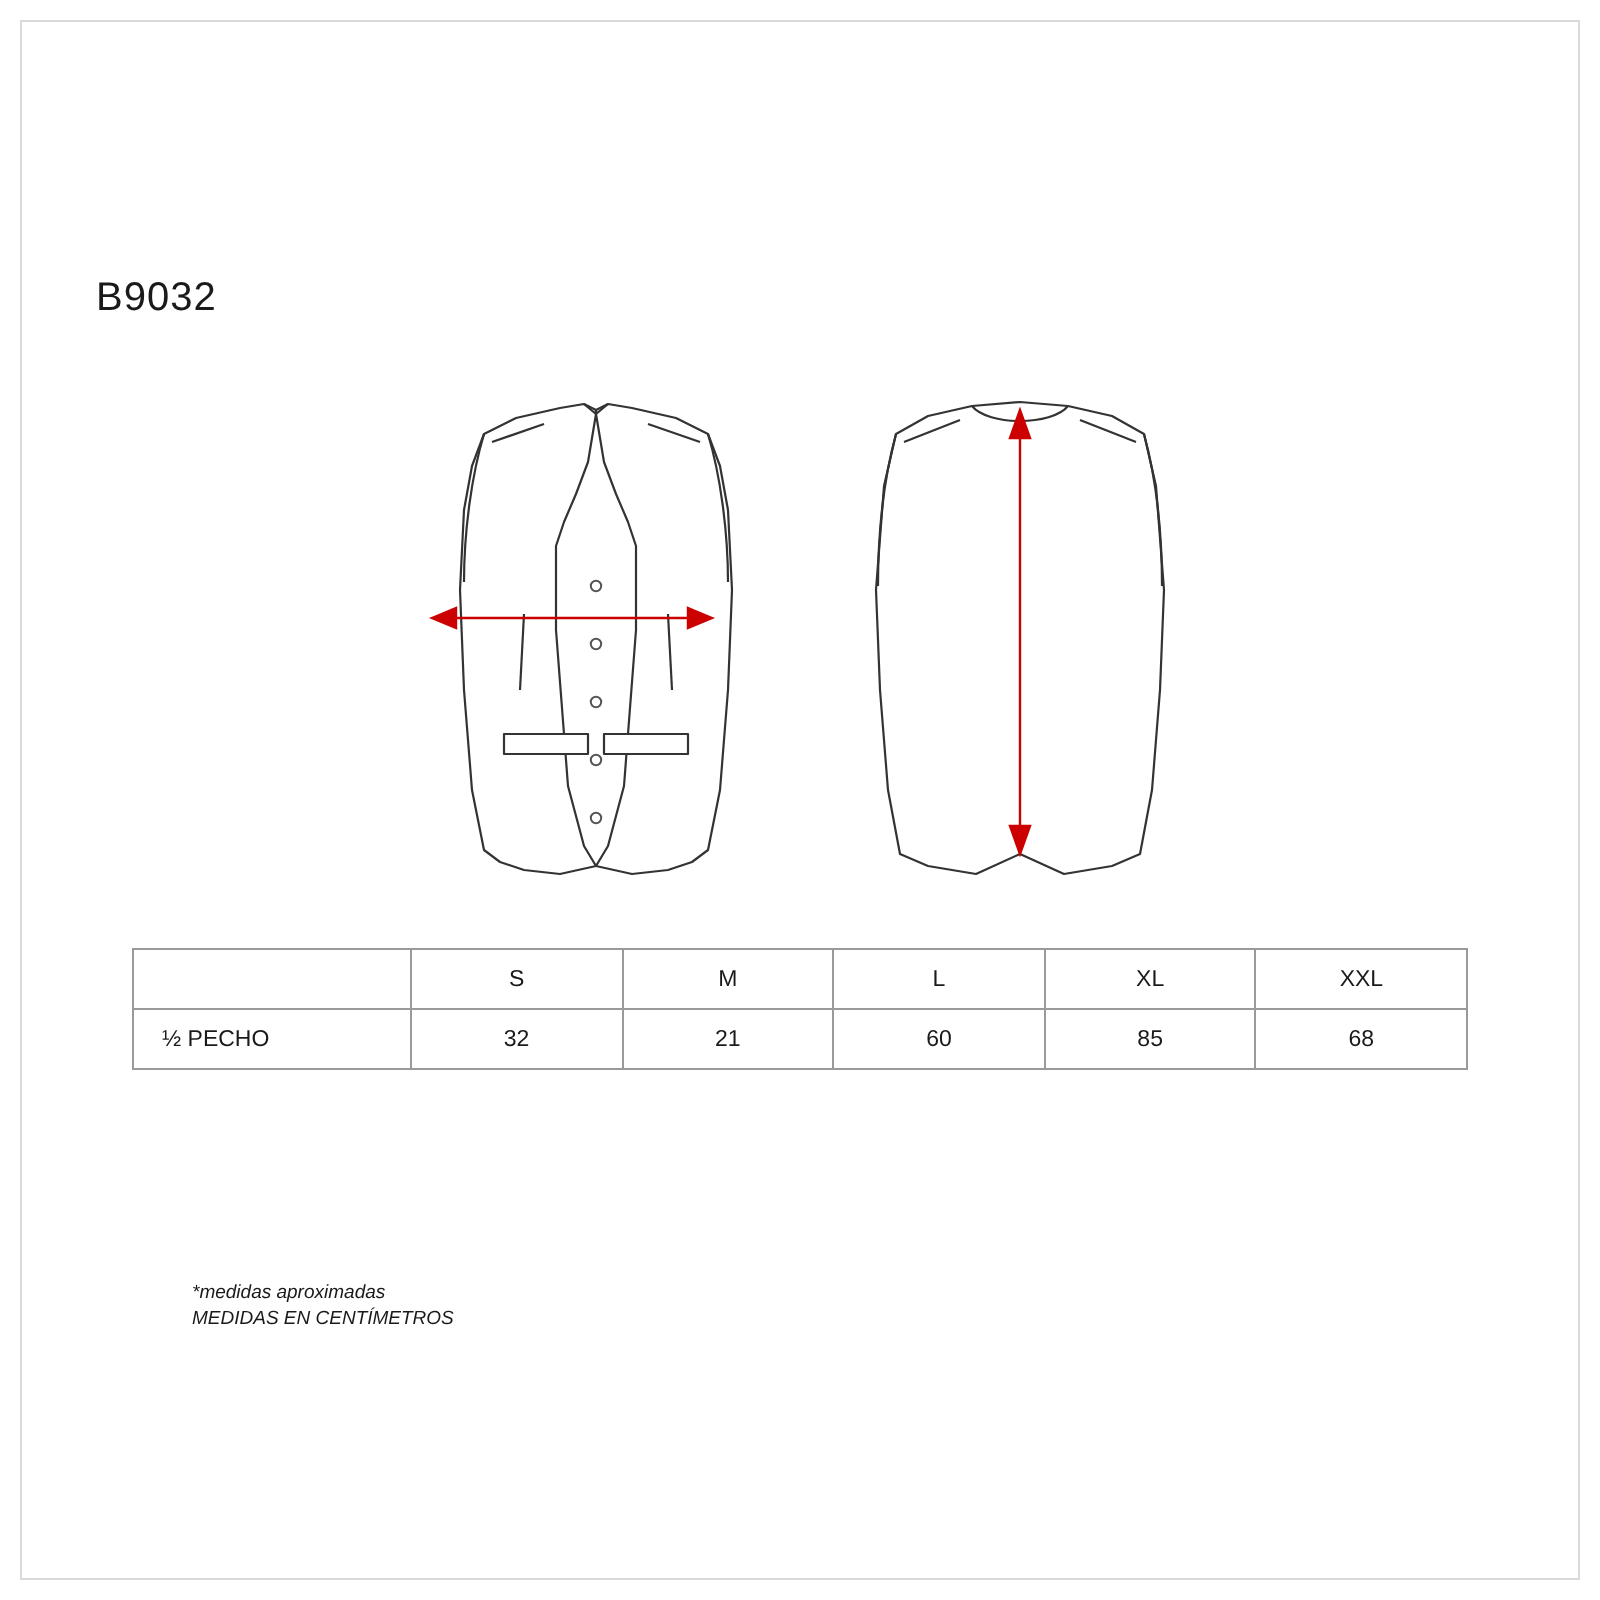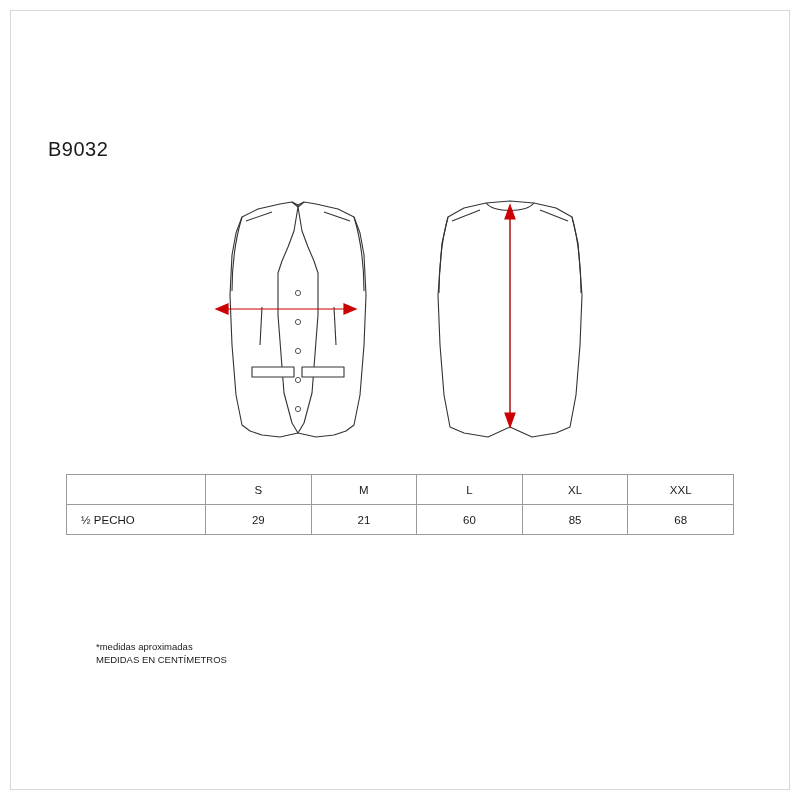--- a/index.html
+++ b/index.html
@@ -72,20 +72,21 @@
     padding-left: 14px;
     width: 124px;
   }
   .footnote {
     position: absolute;
     left: 96px;
     top: 640px;
     font-size: 9.5px;
     line-height: 13px;
     color: #1a1a1a;
+    font-style: italic;
   }
   .footnote div {
     white-space: nowrap;
   }
 </style>
 </head>
 <body>
 
 <div class="page">
   <div class="sheet-border"></div>
@@ -177,21 +178,21 @@
         <th>S</th>
         <th>M</th>
         <th>L</th>
         <th>XL</th>
         <th>XXL</th>
       </tr>
     </thead>
     <tbody>
       <tr>
         <td class="row-head">½ PECHO</td>
-        <td>29</td>
+        <td>32</td>
         <td>21</td>
         <td>60</td>
         <td>85</td>
         <td>68</td>
       </tr>
     </tbody>
   </table>
 
   <div class="footnote">
     <div>*medidas aproximadas</div>

